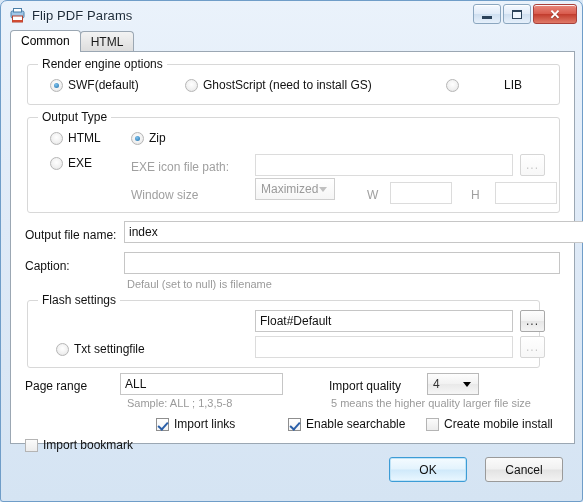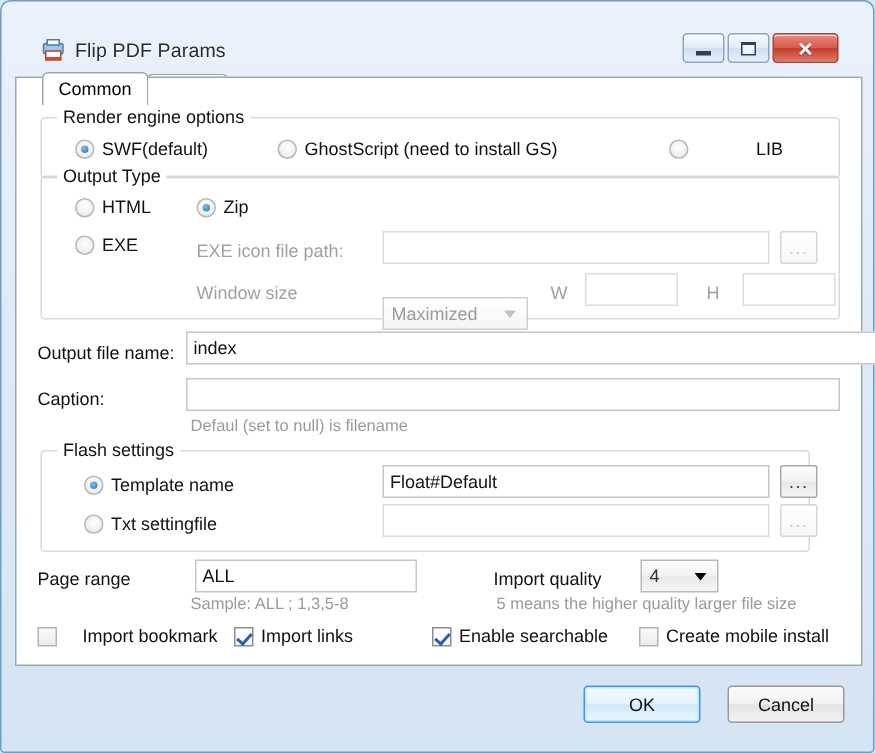--- a/index.html
+++ b/index.html
@@ -8,21 +8,21 @@
     font-family:"Liberation Sans", sans-serif;
     font-size:12px;color:#000;
     background:#d9e7f5;
   }
   .window{
     position:absolute;left:0;top:0;width:583px;height:502px;
     box-sizing:border-box;
     border:1px solid #6f9dc8;
     border-radius:7px 7px 3px 3px;
     background:linear-gradient(to bottom,#eaf2fb 0%,#dfeaf7 45%,#d5e4f3 100%);
-    padding:18px;
+    padding:0;
   }
   
   .titlebar{
     position:relative;height:29px;
     display:flex;align-items:center;
     padding-left:8px;
   }
   .app-icon{width:17px;height:17px;position:relative;flex:0 0 auto;margin-right:6px;}
   .title-text{
     font-size:13px;color:#1c2b3a;letter-spacing:.1px;
@@ -175,21 +175,21 @@
     </div>
   </div>
 
   <div class="tabstrip">
     <div class="tab active">Common</div>
     <div class="tab">HTML</div>
   </div>
 
   <div class="panel">
 
-    <div class="group" style="left:16px;top:12px;width:533px;height:41px;margin-top:14px;">
+    <div class="group" style="left:16px;top:12px;width:533px;height:41px;">
       <span class="legend">Render engine options</span>
 
       <div class="radio on" style="left:22px;top:13px;">
         <span class="dot"></span>
         <span class="rtext">SWF(default)</span>
       </div>
       <div class="radio" style="left:157px;top:13px;">
         <span class="dot"></span>
         <span class="rtext">GhostScript (need to install GS)</span>
       </div>
@@ -213,67 +213,63 @@
       <div class="radio" style="left:22px;top:38px;">
         <span class="dot"></span>
         <span class="rtext">EXE</span>
       </div>
 
       <span class="lbl dim" style="left:103px;top:42px;">EXE icon file path:</span>
       <div class="tbox disabled" style="left:227px;top:36px;width:258px;"></div>
       <div class="browse disabled" style="left:492px;top:36px;">...</div>
 
       <span class="lbl dim" style="left:103px;top:70px;">Window size</span>
-      <div class="combo disabled" style="left:227px;top:80px;width:97px;">
+      <div class="combo disabled" style="left:227px;top:60px;width:80px;">
         <span>Maximized</span>
         <span class="arrow"></span>
       </div>
       <span class="lbl dim" style="left:339px;top:70px;">W</span>
       <div class="tbox disabled" style="left:362px;top:64px;width:62px;"></div>
       <span class="lbl dim" style="left:443px;top:70px;">H</span>
       <div class="tbox disabled" style="left:467px;top:64px;width:62px;"></div>
     </div>
 
     <span class="lbl" style="left:14px;top:176px;">Output file name:</span>
     <div class="tbox" style="left:113px;top:169px;width:489px;">index</div>
 
     <span class="lbl" style="left:14px;top:207px;">Caption:</span>
     <div class="tbox" style="left:113px;top:200px;width:436px;"></div>
     <span class="hint" style="left:116px;top:226px;">Defaul (set to null) is filename</span>
 
     <div class="group" style="left:16px;top:248px;width:513px;height:68px;">
       <span class="legend">Flash settings</span>
 
-      <div class="radio on" style="left:28px;top:15px;">
-        <span class="dot"></span>
-        <span class="rtext">Template name</span>
-      </div>
       <div class="tbox" style="left:227px;top:9px;width:258px;">Float#Default</div>
       <div class="browse" style="left:492px;top:9px;">...</div>
 
       <div class="radio" style="left:28px;top:41px;">
         <span class="dot"></span>
         <span class="rtext">Txt settingfile</span>
       </div>
       <div class="tbox disabled" style="left:227px;top:35px;width:258px;"></div>
       <div class="browse disabled" style="left:492px;top:35px;">...</div>
     </div>
 
     <span class="lbl" style="left:14px;top:327px;">Page range</span>
-    <div class="tbox" style="left:119px;top:321px;width:148px;">ALL</div>
+    <div class="tbox" style="left:109px;top:321px;width:163px;">ALL</div>
     <span class="hint" style="left:116px;top:345px;text-align:right;">Sample: ALL ; 1,3,5-8</span>
 
     <span class="lbl" style="left:318px;top:327px;">Import quality</span>
     <div class="combo" style="left:416px;top:321px;width:52px;">
       <span>4</span>
       <span class="arrow"></span>
     </div>
     <span class="hint" style="left:320px;top:345px;">5 means the higher quality larger file size</span>
 
-    <div class="check" style="left:14px;top:365px;gap:12px;">
+    <div class="check" style="left:14px;top:386px;">
       <span class="box"></span>
       <span class="ctext">Import bookmark</span>
     </div>
     <div class="check on" style="left:145px;top:365px;">
       <span class="box"></span>
       <span class="ctext">Import links</span>
     </div>
     <div class="check on" style="left:277px;top:365px;">
       <span class="box"></span>
       <span class="ctext">Enable searchable</span>

